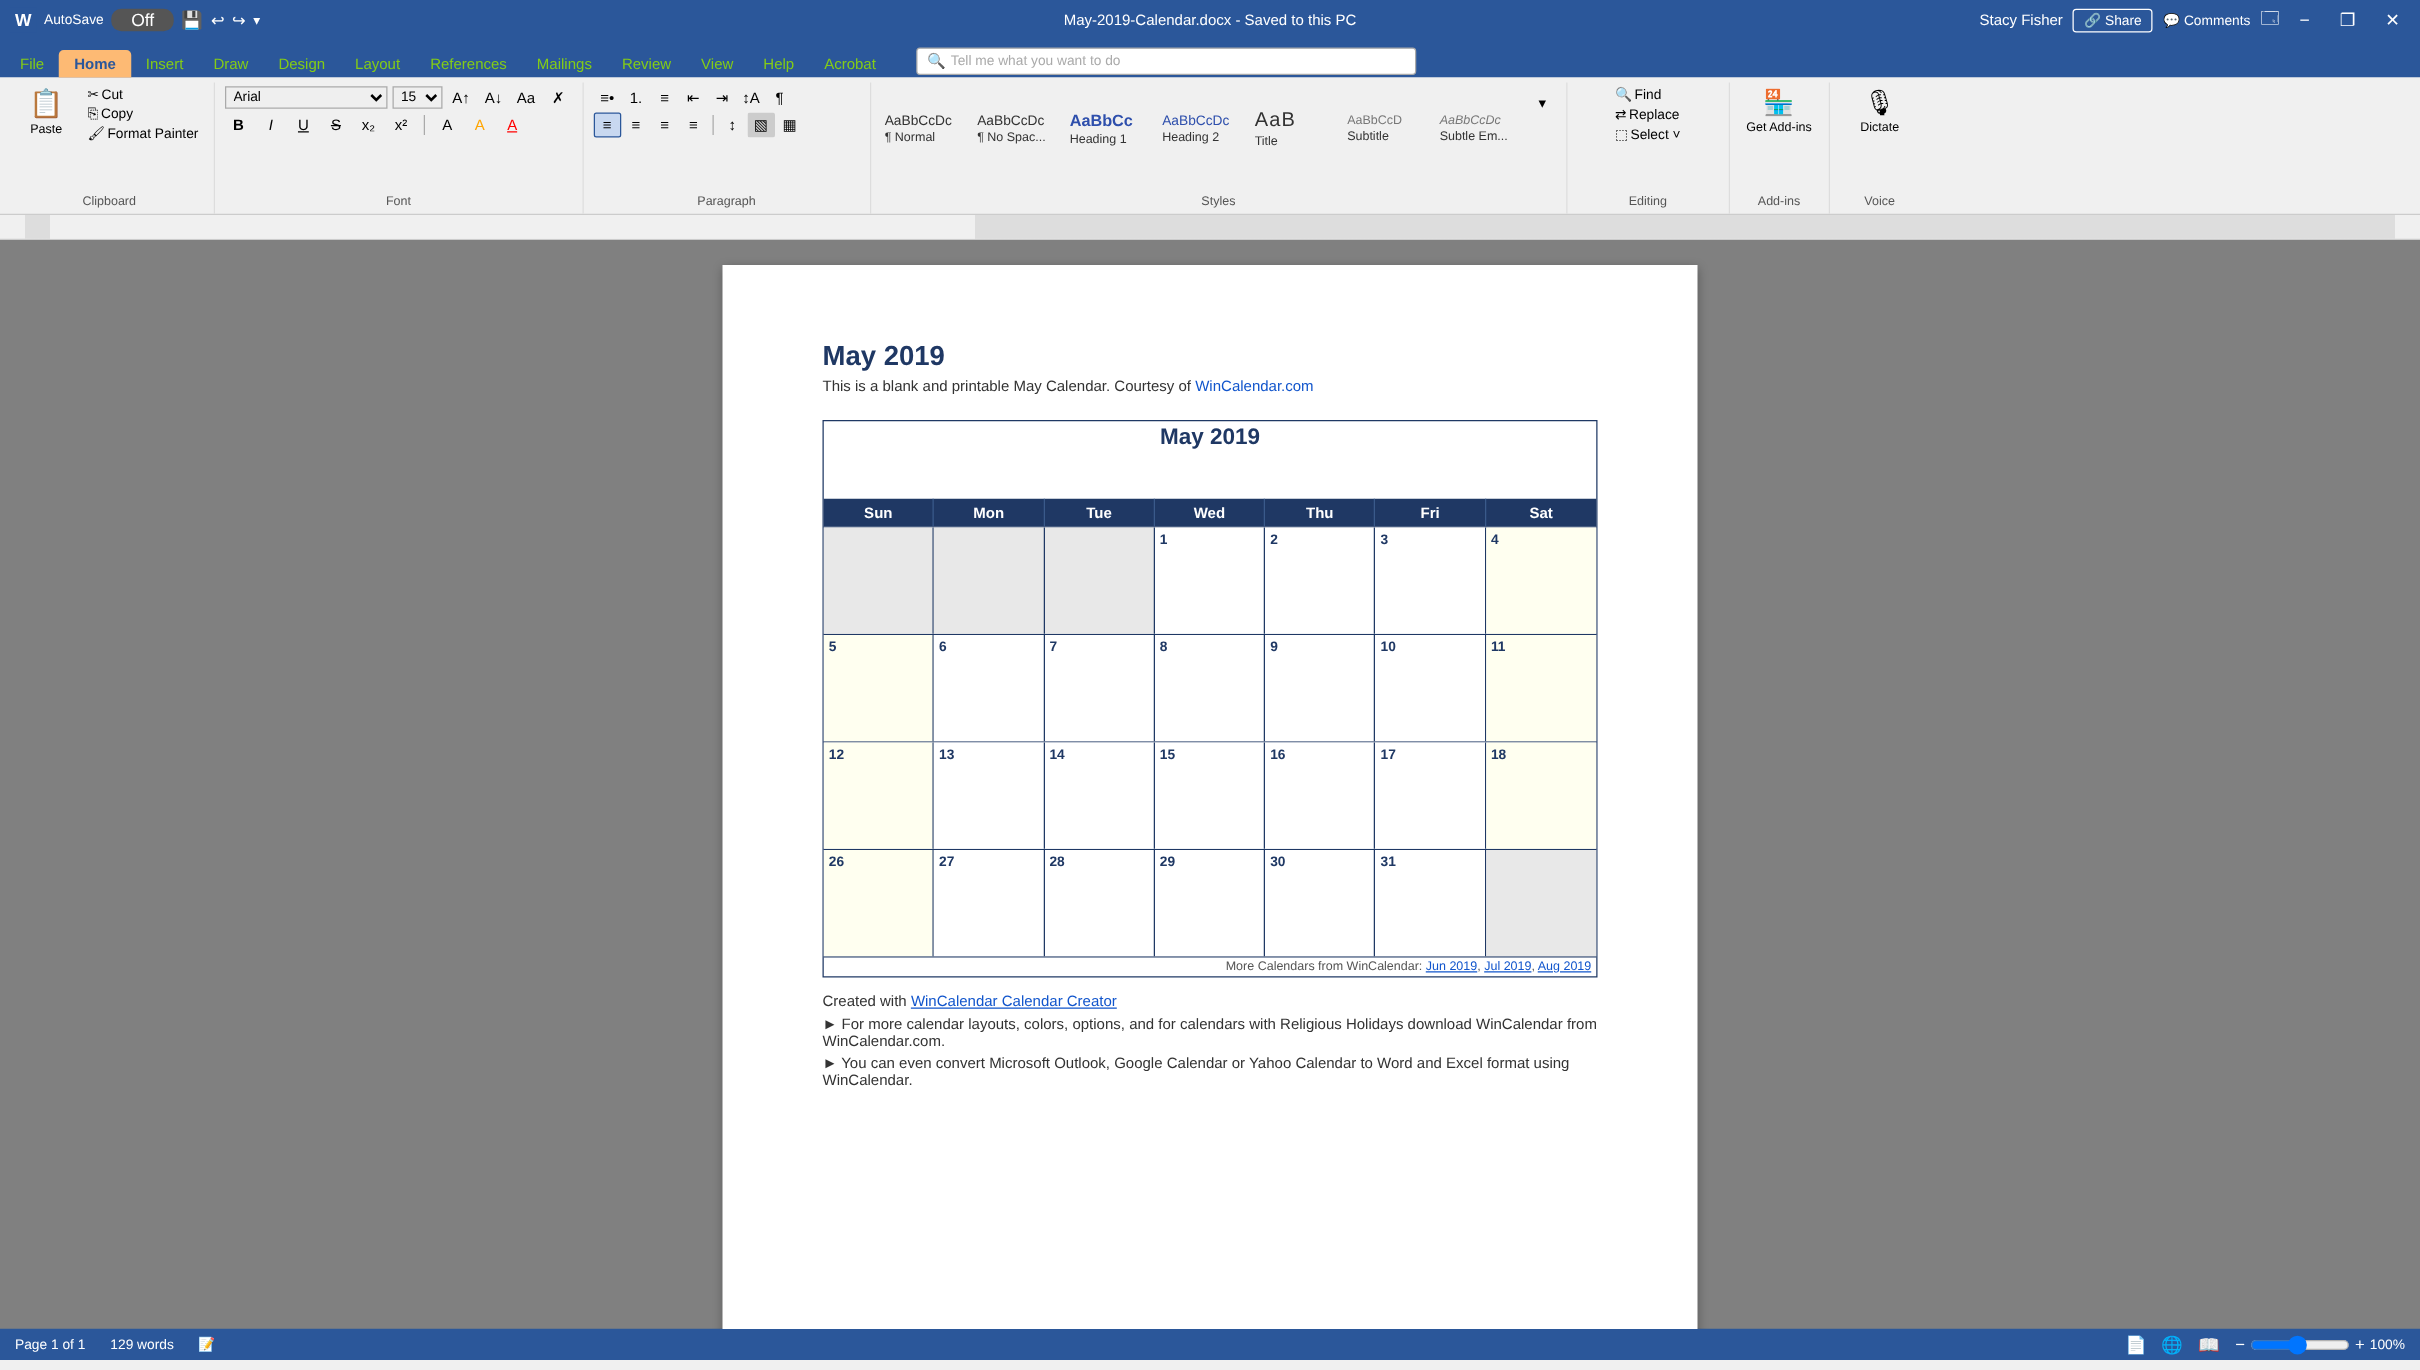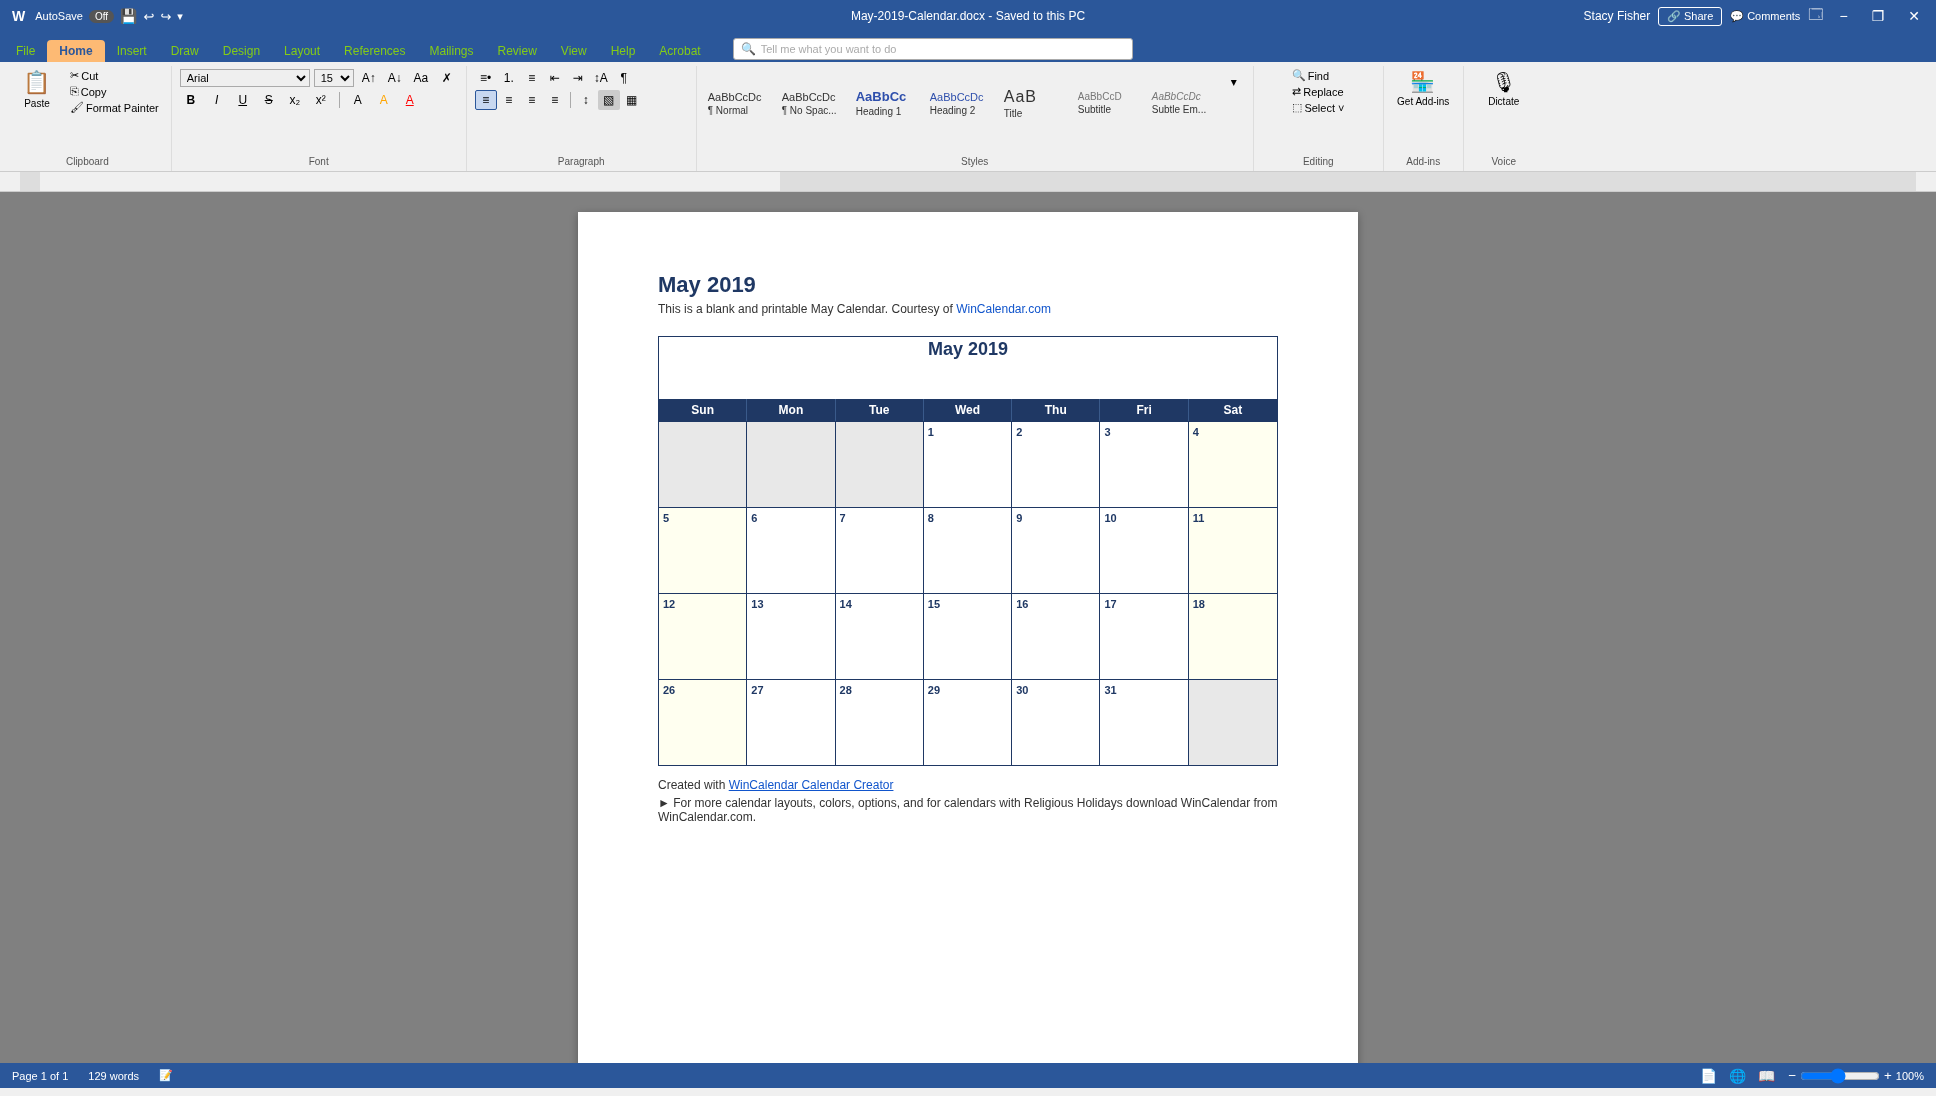--- a/index.html
+++ b/index.html
@@ -292,21 +292,21 @@
     }
   </style>
 </head>
 <body>
 
 <div class="title-bar">
   <div class="title-bar-left">
     <div class="quick-access">
       <span style="color:white;font-weight:bold;font-size:14px;background:#2b579a;padding:2px 4px;">W</span>
       <span style="font-size:11px;">AutoSave</span>
-      <label style="font-size:10px;cursor:pointer;background:#555;color:white;padding:1px 6px;border-radius:8px;">Off</label>
+      <label style="font-size:14px;cursor:pointer;background:#555;color:white;padding:1px 16px;border-radius:8px;">Off</label>
       <button style="background:none;border:none;color:white;cursor:pointer;font-size:14px;">💾</button>
       <button style="background:none;border:none;color:white;cursor:pointer;font-size:13px;">↩</button>
       <button style="background:none;border:none;color:white;cursor:pointer;font-size:13px;">↪</button>
       <button style="background:none;border:none;color:white;cursor:pointer;font-size:11px;">▾</button>
     </div>
   </div>
   <div class="title-bar-center">
     <span>May-2019-Calendar.docx - Saved to this PC</span>
   </div>
   <div class="title-bar-right">
@@ -572,27 +572,34 @@
           <div class="cal-cell weekend">26</div>
           <div class="cal-cell weekday">27</div>
           <div class="cal-cell weekday">28</div>
           <div class="cal-cell weekday">29</div>
           <div class="cal-cell weekday">30</div>
           <div class="cal-cell weekday">31</div>
           <div class="cal-cell gray"></div>
         </div>
       </div>
 
+      <div style="text-align:right;font-size:10px;color:#555;padding:2px 4px;border-top:1px solid #1f3864;">
+        <span>More Calendars from WinCalendar:</span>
+        <a href="#" style="color:#1155cc;"> Jun 2019</a>,
+        <a href="#" style="color:#1155cc;"> Jul 2019</a>,
+        <a href="#" style="color:#1155cc;"> Aug 2019</a>
+      </div>
     </div>
 
     <div style="margin-top:12px;">
       <p style="font-size:12px;color:#333;margin-bottom:4px;">
         Created with <a href="#" style="color:#1155cc;">WinCalendar Calendar Creator</a>
       </p>
       <p style="font-size:12px;color:#333;margin-bottom:3px;">► For more calendar layouts, colors, options, and for calendars with Religious Holidays download WinCalendar from WinCalendar.com.</p>
+      <p style="font-size:12px;color:#333;margin-bottom:3px;">► You can even convert Microsoft Outlook, Google Calendar or Yahoo Calendar to Word and Excel format using WinCalendar.</p>
     </div>
 
   </div>
 </div>
 
 <div class="status-bar">
   <span>Page 1 of 1</span>
   <span>129 words</span>
   <span>📝</span>
   <div class="status-right">

